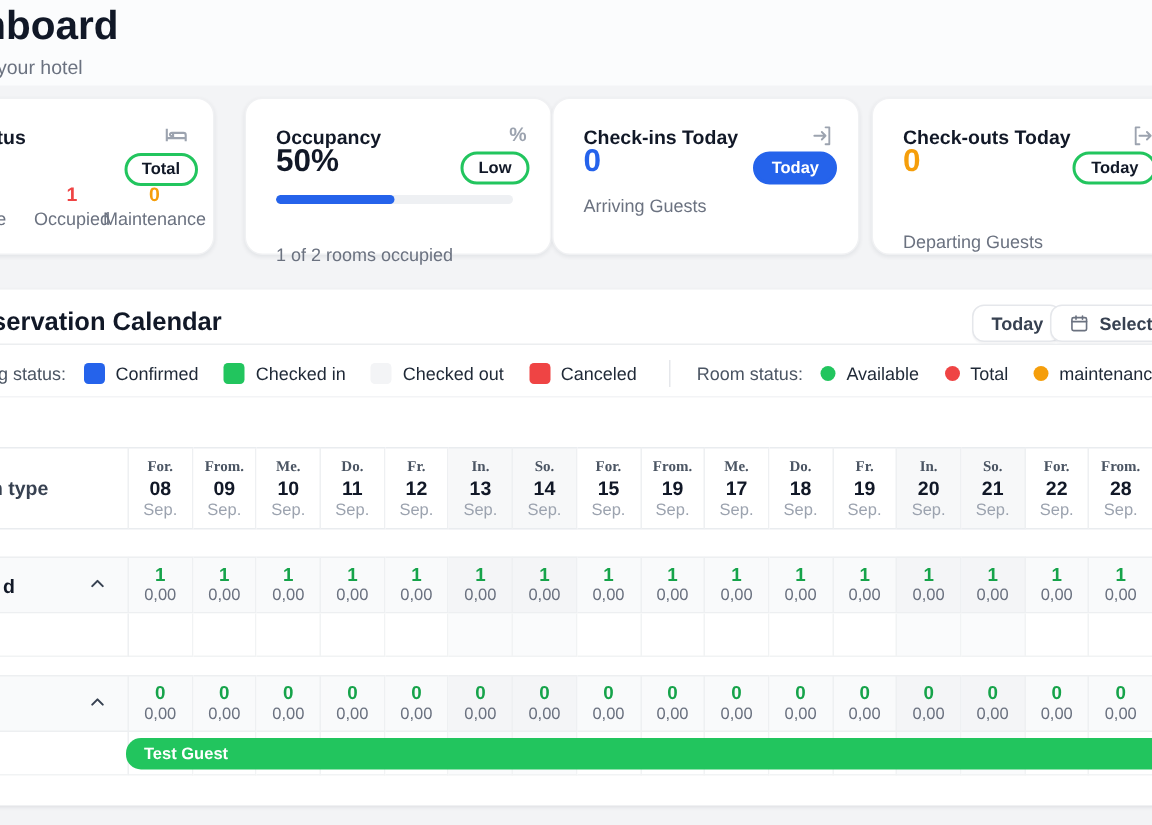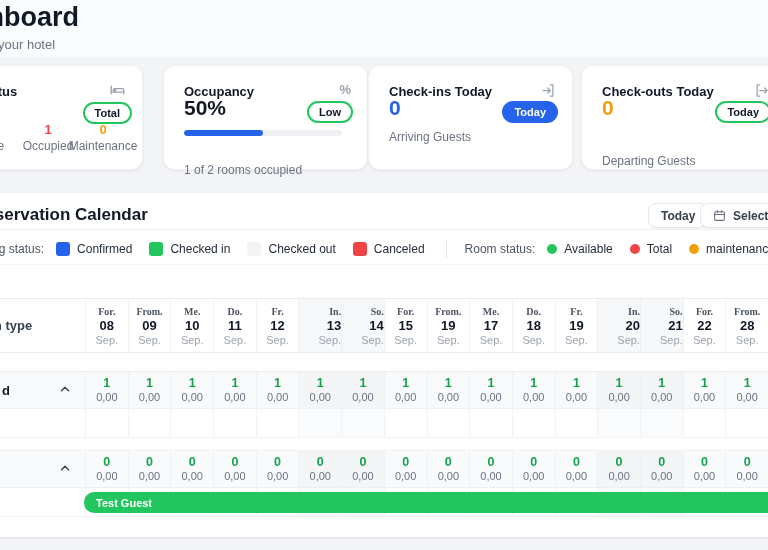--- a/index.html
+++ b/index.html
@@ -42,21 +42,21 @@
   .vsep { width:1px; height:18px; background:#e5e7eb; margin:0 18px 0 4px; }
 
   
   .cal-table { position:absolute; left:0; top:298px; width:769px; }
   .trow { display:grid; grid-template-columns:86px repeat(16,1fr); position:relative; }
   .spacer { width:100%; }
   .hcell { height:55px; background:#fff; border-top:1px solid #e9ecef; border-bottom:1px solid #e9ecef; border-right:1px solid #eef0f2; display:flex; flex-direction:column; align-items:center; justify-content:center; gap:1px; }
   .hcell .dow { font-size:10px; font-weight:bold; color:#4b5563;font-family:Liberation Serif, serif; }
   .hcell .dnum { font-size:13px; font-weight:bold; color:#111827; }
   .hcell .mon { font-size:11px; color:#9ca3af; }
-  .hcell.wk { background:#f7f8f9;align-items:flex-end; }
+  .hcell.wk { background:#f7f8f9; }
   .hcorner { height:55px; background:#fff; border-top:1px solid #e9ecef; border-bottom:1px solid #e9ecef; border-right:1px solid #eef0f2; display:flex; align-items:center; overflow:hidden; }
   .hcorner span { font-size:13px; font-weight:bold; color:#374151; margin-left:-35px; white-space:nowrap; }
   .gcell { height:38px; background:#f9fafb; border-top:1px solid #edeff1; border-bottom:1px solid #edeff1; border-right:1px solid #eef0f2; display:flex; flex-direction:column; align-items:center; justify-content:center; }
   .gcell.wk { background:#f4f5f7; }
   .gcell .cnt { font-size:12.5px; font-weight:bold; color:#16a34a; line-height:1.2; }
   .gcell .prc { font-size:11px; color:#6b7280; line-height:1.2; }
   .gcorner { height:38px; background:#f9fafb; border-top:1px solid #edeff1; border-bottom:1px solid #edeff1; border-right:1px solid #eef0f2; position:relative; }
   .gcorner .glabel { position:absolute; left:2px; top:11px; font-size:13px; font-weight:bold; color:#111827; white-space:nowrap; }
   .gcorner .chev { position:absolute; left:58px; top:10px; width:16px; height:16px; color:#374151; cursor:pointer; }
   .rcell { height:29px; background:#fff; border-bottom:1px solid #f1f3f4; border-right:1px solid #f1f3f4; }

